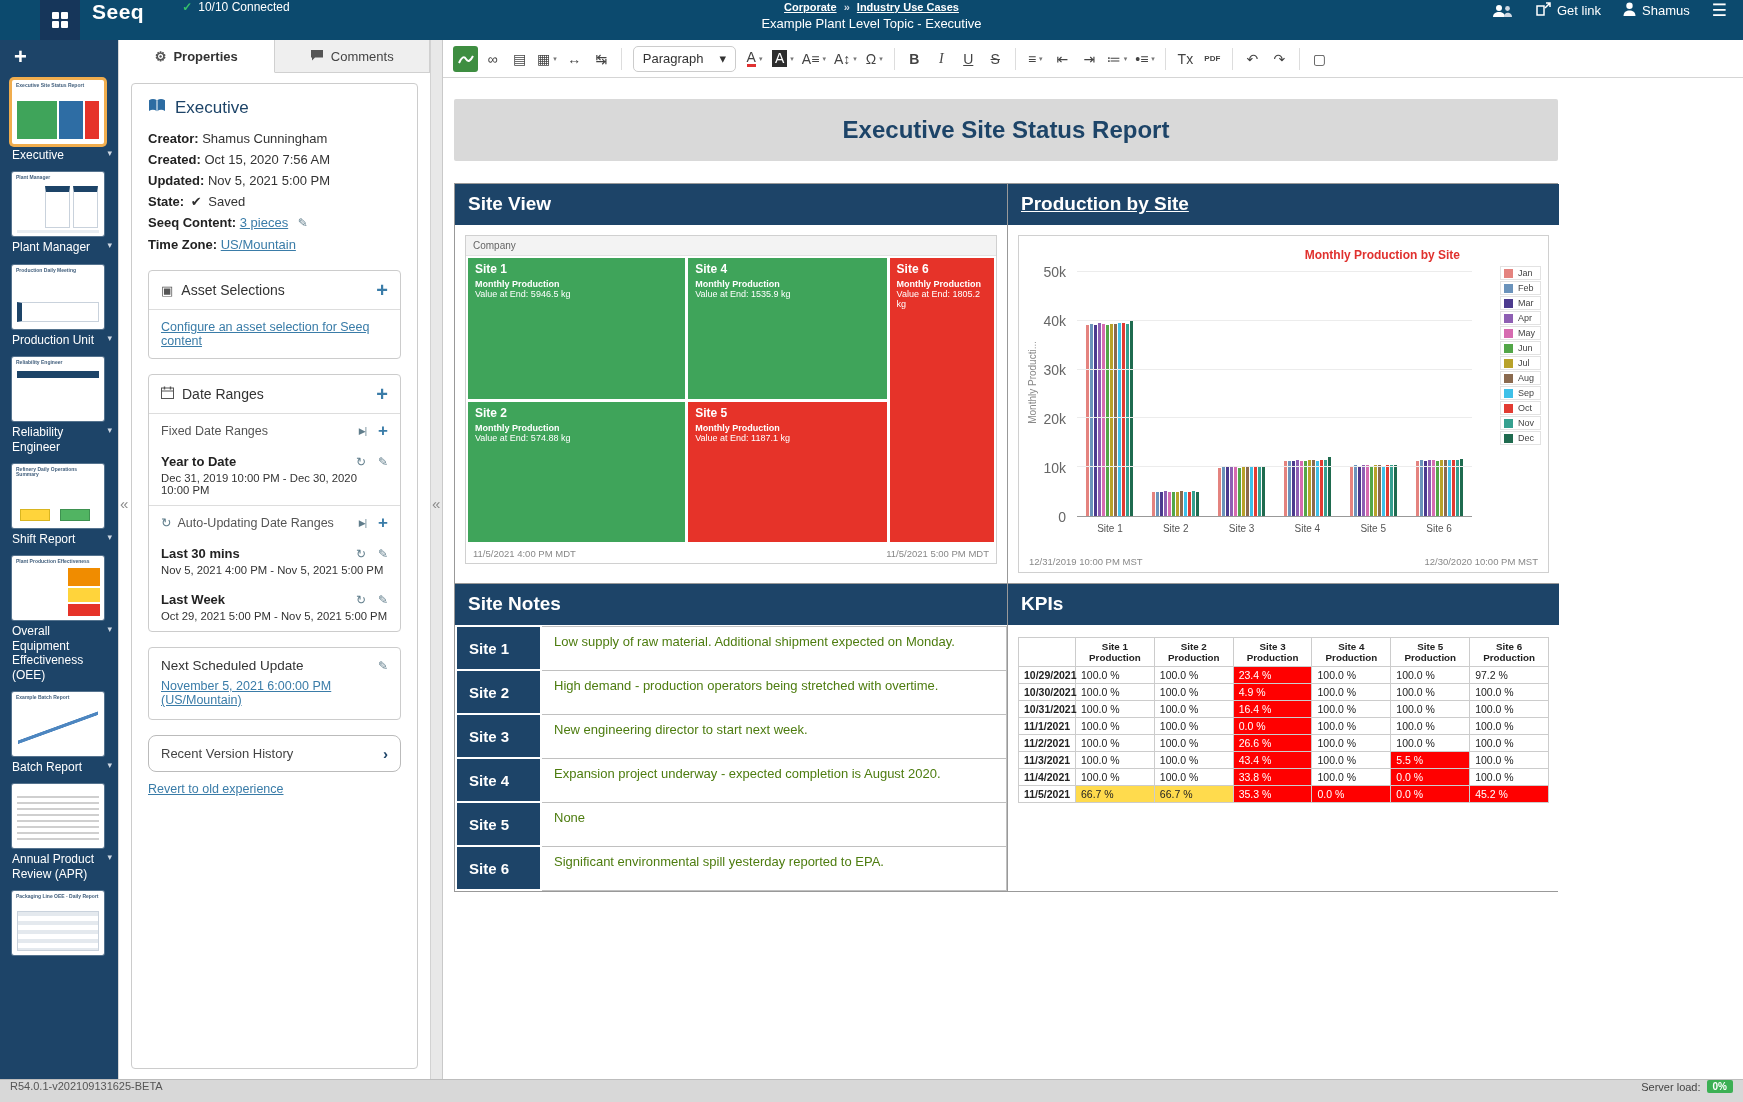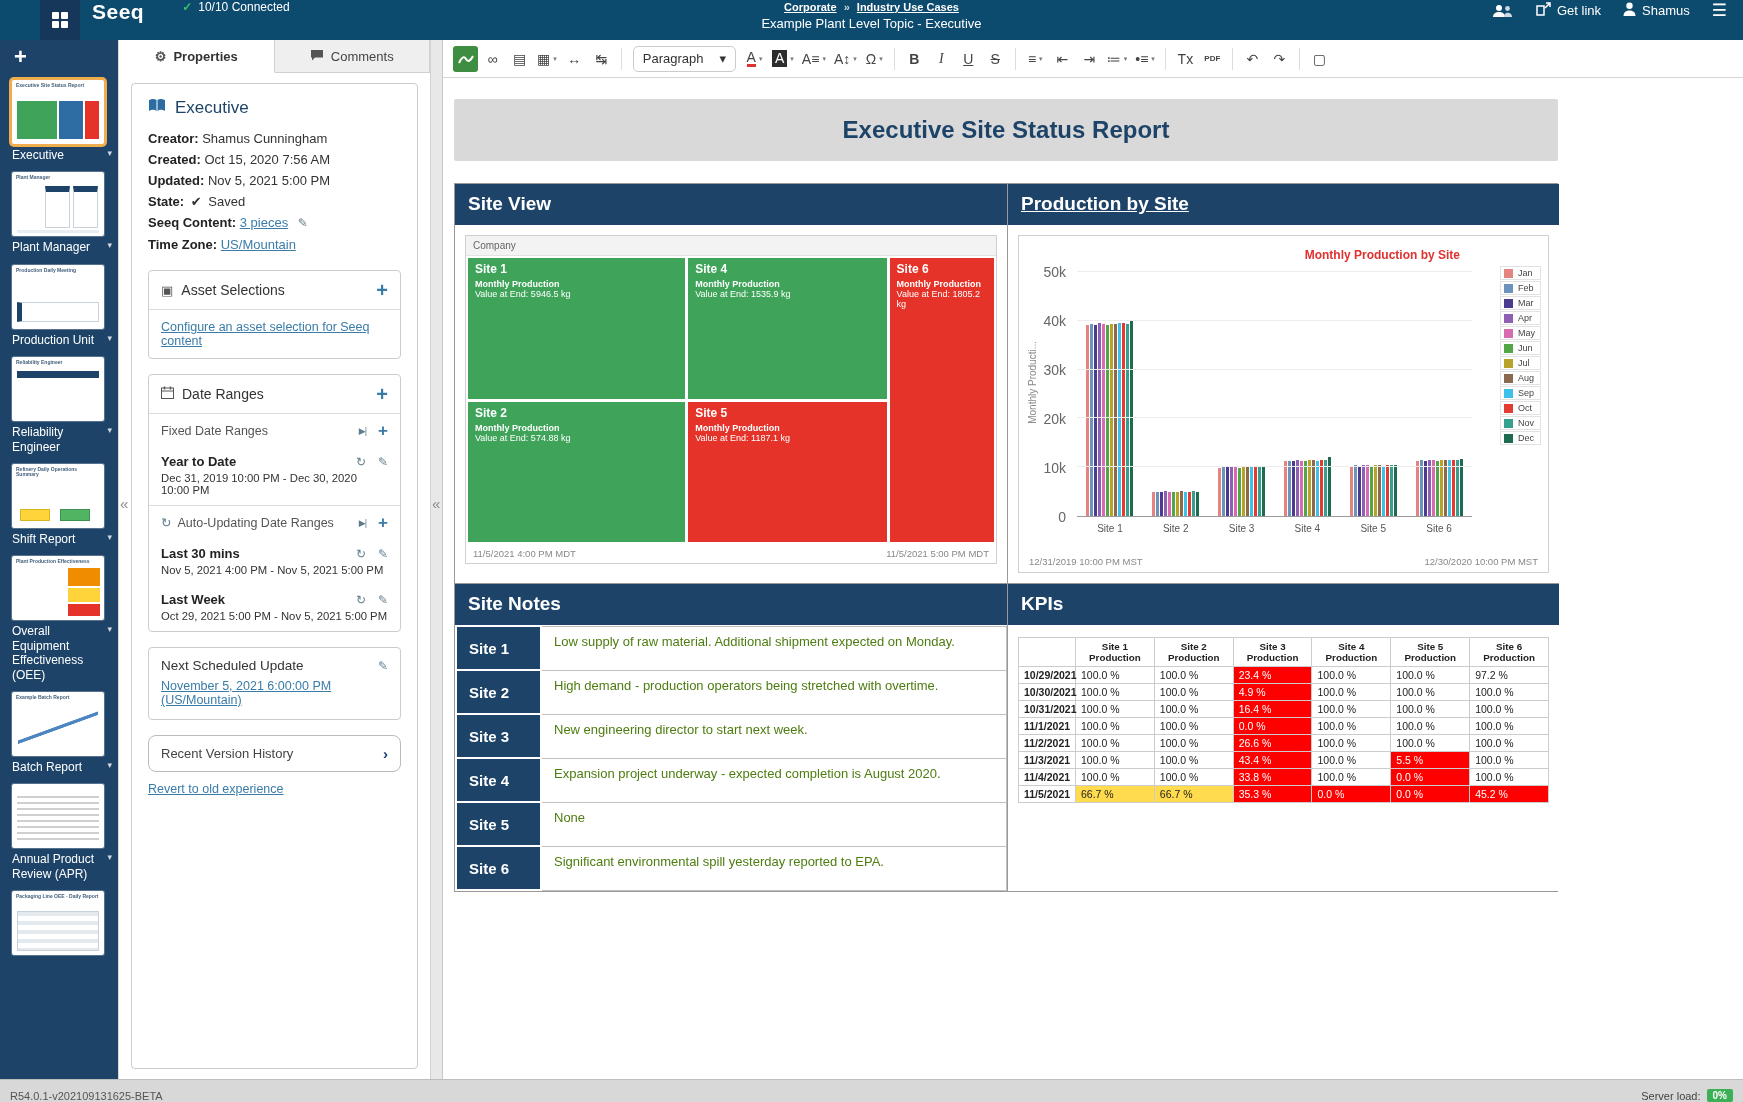--- a/index.html
+++ b/index.html
@@ -173,21 +173,21 @@
   .kpi-wrap { padding:12px 10px; }
   table.kpi { width:100%; border-collapse:collapse; table-layout:fixed; }
   .kpi th { border:1px solid #ccc; font-size:9.8px; padding:3px 2px; text-align:center; font-weight:bold; color:#222; background:#fff; }
   .kpi th:first-child { width:57px; }
   .kpi td { border:1px solid #ccc; font-size:10.5px; padding:2px 5px; color:#222; height:17px;margin-top:17px; }
   .kpi td.date { font-weight:bold; }
   .kpi td.cell-red { background:#ff0000; color:#fff; }
   .kpi td.cell-yellow { background:#ffdb4d; color:#222; }
 
   
-  .statusbar { height:23px; flex:0 0 23px; background:#d8d8d8; border-top:1px solid #bdbdbd; display:flex; align-items:flex-end; padding:0 10px; font-size:11px; color:#555; }
+  .statusbar { height:23px; flex:0 0 23px; background:#d8d8d8; border-top:1px solid #bdbdbd; display:flex; align-items:flex-start; padding:0 10px; font-size:11px; color:#555; }
   .sb-right { margin-left:auto; display:flex; align-items:center; gap:6px; color:#444; }
   .load-badge { background:#3cb054; color:#fff; font-size:10px; font-weight:bold; padding:1px 6px; border-radius:2px; }
 </style>
 </head>
 <body>
 
 <div class="app">
 
   <header class="topbar">
     <div class="apps-btn">

